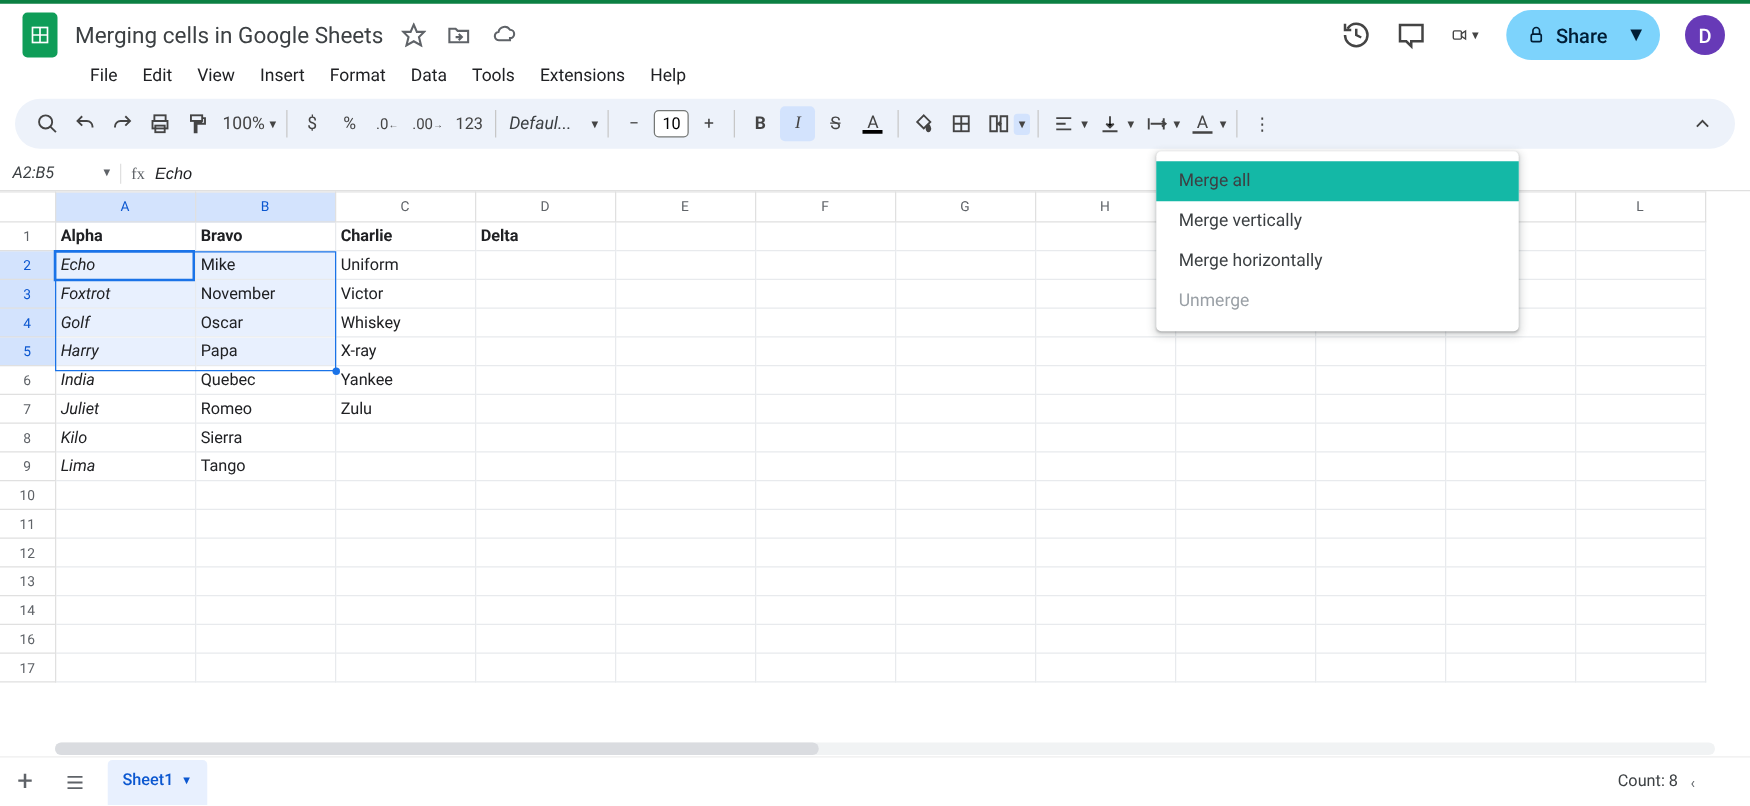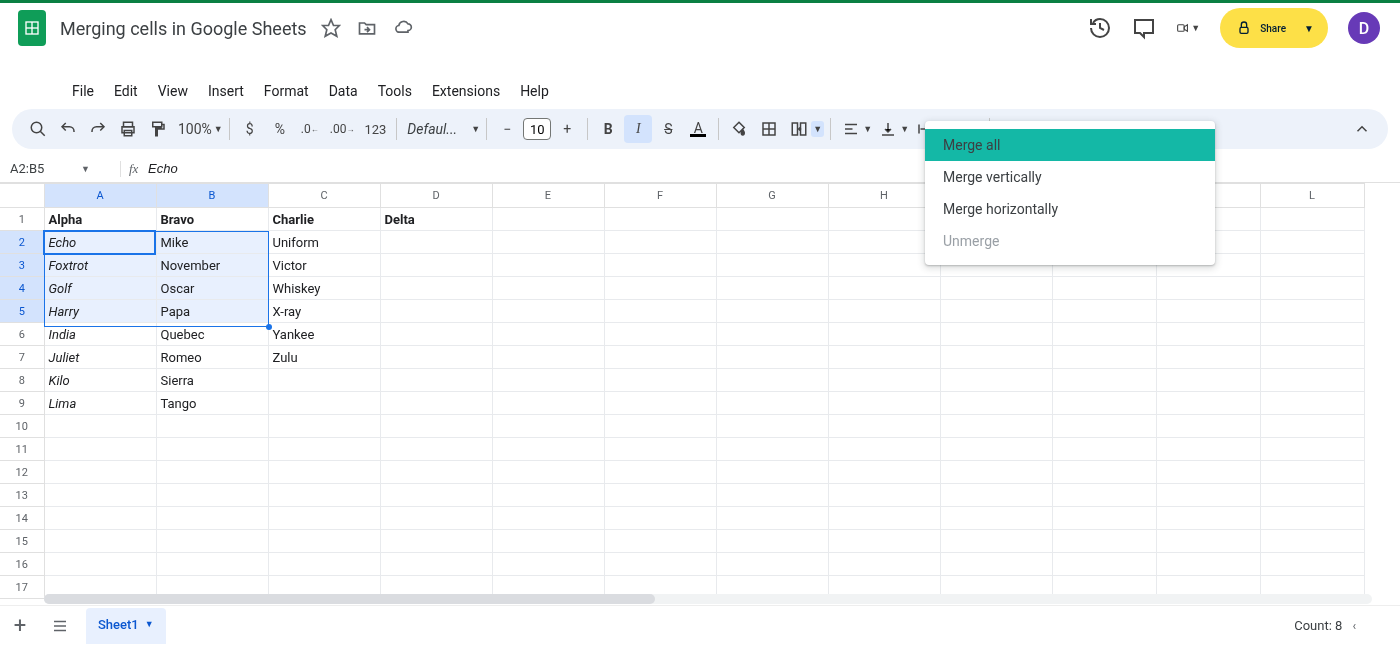--- a/index.html
+++ b/index.html
@@ -5,39 +5,39 @@
   * { margin: 0; padding: 0; box-sizing: border-box; font-family: "Google Sans", Roboto, Arial, sans-serif; }
   body { width: 1400px; height: 645px; background: #fff; overflow: hidden; position: relative; border-top: 3px solid #0b8043; }
   .titlebar { display: flex; align-items: center; padding: 6px 12px 0 12px; height: 44px; }
   .logo { width: 40px; height: 40px; display: flex; align-items: center; justify-content: center; }
   .logo-box { width: 28px; height: 36px; background: #0f9d58; border-radius: 4px; display:flex; align-items:center; justify-content:center; }
   .logo-box svg { width: 16px; height: 16px; }
   .doc-title { font-size: 18px; color: #3c4043; padding: 0 8px; }
   .title-icons { display:flex; gap:12px; align-items:center; margin-left:4px; color:#5f6368; }
   .right-icons { margin-left:auto; display:flex; align-items:center; gap:20px; padding-right:8px; }
   .right-icons .icon, .title-icons .icon { width:24px; height:24px; display:flex;align-items:center;justify-content:center; color:#444; fill:#5f6368; }
-  .share-btn { display:flex; align-items:center; background:#fde047; border-radius:40px; height:40px; padding:0 4px 0 16px; gap:8px; color:#001d35; font-size:10px; font-weight:500;}
+  .share-btn { display:flex; align-items:center; background:#7dd3fc; border-radius:40px; height:40px; padding:0 4px 0 16px; gap:8px; color:#001d35; font-size:16px; font-weight:500;}
   .share-btn .drop { width:30px; height:40px; display:flex;align-items:center;justify-content:center; }
   .avatar { width:32px;height:32px;border-radius:50%;background:#673ab7;color:#fff;display:flex;align-items:center;justify-content:center;font-weight:500; }
   .menubar { display:flex; gap:4px; padding:2px 12px 6px 64px; font-size:14px; color:#202124; }
-  .menubar span { padding:4px 8px; border-radius:4px;margin-top:30px; }
+  .menubar span { padding:4px 8px; border-radius:4px; }
   .toolbar-wrap { padding:0 12px; }
   .toolbar { display:flex; align-items:center; background:#edf2fa; border-radius:24px; height:40px; padding:0 12px; gap:2px; position:relative;}
   .tb-btn { min-width:28px; height:28px; display:flex;align-items:center;justify-content:center;color:#444; border-radius:4px; padding:0 4px; font-size:14px;}
   .tb-btn.active { background:#d3e3fd; }
   .tb-sep { width:1px; height:22px; background:#c7c7c7; margin:0 4px; }
   .tb-font { width:70px; overflow:hidden; text-overflow:ellipsis; white-space:nowrap; font-size:14px; color:#3c4043; padding:0 4px;font-style:italic;}
   .tb-size { width:28px; height:22px; border:1px solid #747775; border-radius:4px; text-align:center; font-size:13px; background:#fff; display:flex;align-items:center;justify-content:center;}
   .tb-drop { display:flex; align-items:center; }
   .tb-drop .chev { font-size:9px; color:#444; margin-left:-2px;}
   .collapse { margin-left:auto; }
   .formula-row { display:flex; align-items:center; height:28px; border-bottom:1px solid #e0e0e0; font-size:13px; margin-top:6px;}
-  .name-box { width:96px; padding-left:10px; color:#3c4043; display:flex; align-items:center; gap:20px;}
+  .name-box { width:96px; padding-left:10px; color:#3c4043; display:flex; align-items:center; gap:20px;font-style:italic;}
   .name-box .chev { font-size:9px; color:#5f6368; margin-left:auto; margin-right:6px;}
-  .fx { width:22px; color:#5f6368; font-style:italic; font-family:serif; border-left:1px solid #e0e0e0; padding-left:8px;margin-left:24px;}
+  .fx { width:22px; color:#5f6368; font-family:serif; border-left:1px solid #e0e0e0; padding-left:8px;}
   .fx-val { padding-left:6px; font-style:italic; color:#202124; font-family:Arial;}
   .grid-wrap { position:relative; height:434px; overflow:hidden; }
   table.grid { border-collapse:collapse; font-size:13px; color:#202124; font-family:Arial, sans-serif; }
   .colhead th { background:#fff; border:1px solid #e0e0e0; height:24px; font-weight:normal; color:#5f6368; font-size:11px; text-align:center; }
   .colhead th.sel { background:#d3e3fd; color:#0b57d0; }
   .colhead th:first-child { width:44px; background:#fff; border-left:none;}
   .rowhead { background:#fff; border:1px solid #e0e0e0; width:44px; text-align:center; font-weight:normal; color:#5f6368; font-size:11px; border-left:none;}
   .rowhead.sel { background:#d3e3fd; color:#0b57d0; }
   td.cell { border:1px solid #e8eaed; height:23px; padding:0 4px; white-space:nowrap; overflow:hidden; vertical-align:middle;}
   td.bold { font-weight:bold; }
@@ -502,35 +502,20 @@
           <td class="cell"></td>
           <td class="cell"></td>
           <td class="cell"></td>
           <td class="cell"></td>
           <td class="cell"></td>
           <td class="cell"></td>
           <td class="cell"></td>
           <td class="cell"></td>
         </tr>
   <tr>
-          <th class="rowhead">15</th>
-          <td class="cell"></td>
-          <td class="cell"></td>
-          <td class="cell"></td>
-          <td class="cell"></td>
-          <td class="cell"></td>
-          <td class="cell"></td>
-          <td class="cell"></td>
-          <td class="cell"></td>
-          <td class="cell"></td>
-          <td class="cell"></td>
-          <td class="cell"></td>
-          <td class="cell"></td>
-        </tr>
-  <tr>
           <th class="rowhead">16</th>
           <td class="cell"></td>
           <td class="cell"></td>
           <td class="cell"></td>
           <td class="cell"></td>
           <td class="cell"></td>
           <td class="cell"></td>
           <td class="cell"></td>
           <td class="cell"></td>
           <td class="cell"></td>

